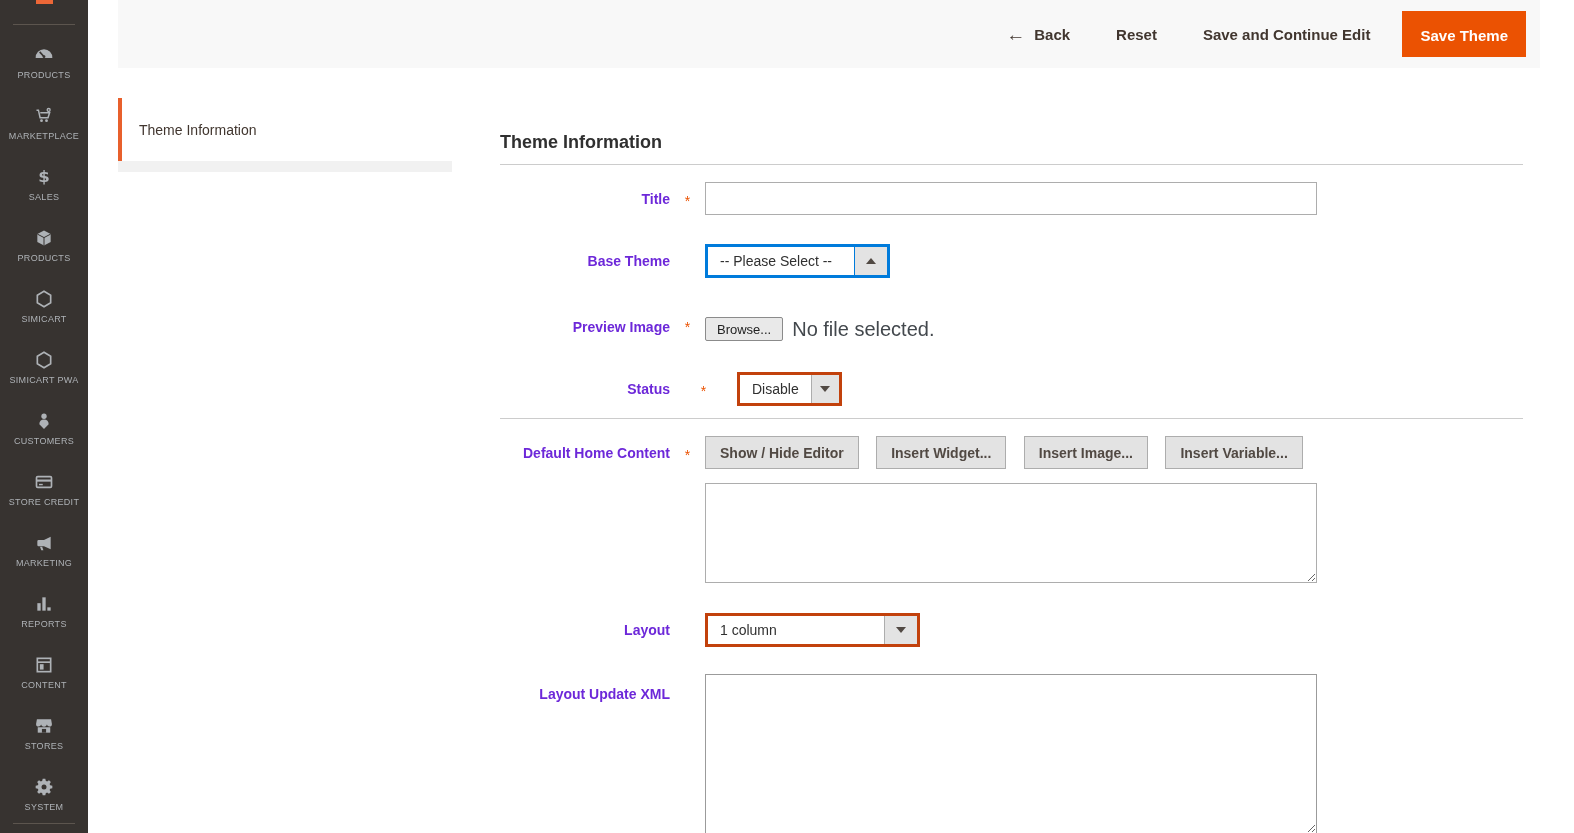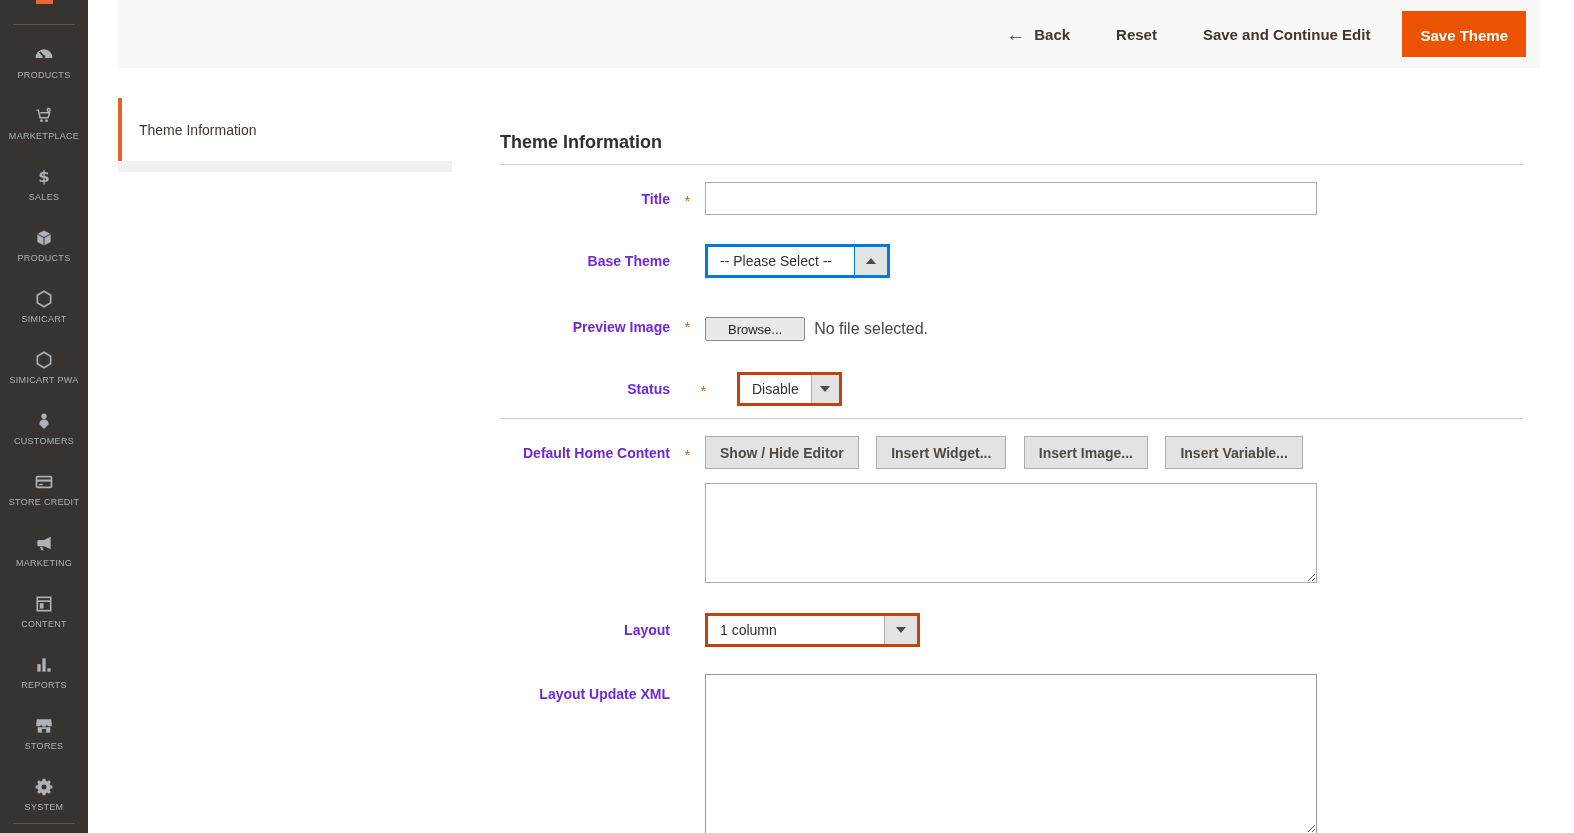--- a/index.html
+++ b/index.html
@@ -65,23 +65,23 @@
   .select.focused .sel-arrow { border-left-color:#007bdb; }
   .tri-up { width:0; height:0; border-left:5px solid transparent; border-right:5px solid transparent;
             border-bottom:6px solid #514943; }
   .tri-down { width:0; height:0; border-left:5px solid transparent; border-right:5px solid transparent;
               border-top:6px solid #514943; }
   .sel-basetheme { width:185px; }
   .sel-status { width:105px; }
   .sel-layout { width:215px; }
 
   .file-row { display:flex; align-items:center; padding-top:1px; }
-  .browse-btn { height:24px; padding:0 22px; background:#e9e9e9; border:1px solid #8b8b8b;
+  .browse-btn { height:24px; padding:0 11px; background:#e9e9e9; border:1px solid #8b8b8b;
                 border-radius:2px; font-size:13px; color:#222; cursor:pointer; font-family:inherit; }
-  .no-file { margin-left:9px; font-size:16px; color:#43484d; }
+  .no-file { margin-left:9px; font-size:20px; color:#43484d; }
 
   .ed-btn { height:33px; padding:0 14px; background:#e3e3e3; border:1px solid #adadad;
             font-size:14px; font-weight:600; color:#514943; margin-right:13px; cursor:pointer;
             font-family:inherit; }
   .home-textarea { margin-top:14px; width:612px; height:100px; border:1px solid #adadad;
                    resize:both; font-family:inherit; font-size:14px; padding:6px 8px; display:block; }
   .xml-textarea { width:612px; height:160px; border:1px solid #9b9b9b; resize:both;
                   font-family:inherit; font-size:14px; padding:6px 8px; display:block; }
 
   .mt-title-row { margin-top:0; }
@@ -182,36 +182,36 @@
             <svg viewBox="0 0 24 24" width="20" height="20">
               <path d="M20 4.5v15l-8-3.6H5.5A1.5 1.5 0 0 1 4 14.4V10a1.5 1.5 0 0 1 1.5-1.5H12z" fill="#aeb2b6"></path>
               <path d="M7.2 16.5l1.5 4.2h2.6l-1.5-4.2z" fill="#aeb2b6"></path>
             </svg>
           </span>
           <span class="mi-label">MARKETING</span>
         </div>
         <div class="menu-item">
           <span class="mi-icon">
             <svg viewBox="0 0 24 24" width="20" height="20">
+              <rect x="4" y="11" width="4" height="9" fill="#aeb2b6"></rect>
+              <rect x="10" y="4" width="4" height="16" fill="#aeb2b6"></rect>
+              <rect x="16" y="16" width="4" height="4" fill="#aeb2b6"></rect>
+            </svg>
+          </span>
+          <span class="mi-label">REPORTS</span>
+        </div>
+        <div class="menu-item">
+          <span class="mi-icon">
+            <svg viewBox="0 0 24 24" width="20" height="20">
               <rect x="4" y="4" width="16" height="16" fill="none" stroke="#aeb2b6" stroke-width="2"></rect>
               <path d="M4 8.6h16" stroke="#aeb2b6" stroke-width="2"></path>
               <rect x="7" y="11" width="4.5" height="6.5" fill="#aeb2b6"></rect>
             </svg>
           </span>
           <span class="mi-label">CONTENT</span>
-        </div>
-        <div class="menu-item">
-          <span class="mi-icon">
-            <svg viewBox="0 0 24 24" width="20" height="20">
-              <rect x="4" y="11" width="4" height="9" fill="#aeb2b6"></rect>
-              <rect x="10" y="4" width="4" height="16" fill="#aeb2b6"></rect>
-              <rect x="16" y="16" width="4" height="4" fill="#aeb2b6"></rect>
-            </svg>
-          </span>
-          <span class="mi-label">REPORTS</span>
         </div>
         <div class="menu-item">
           <span class="mi-icon">
             <svg viewBox="0 0 24 24" width="20" height="20">
               <path d="M3.5 4h17l1 5.5a3.1 3.1 0 0 1-3 3.2 3.1 3.1 0 0 1-3-2.5 3.1 3.1 0 0 1-3.5 2.5 3.1 3.1 0 0 1-3.5-2.5 3.1 3.1 0 0 1-3 2.5 3.1 3.1 0 0 1-3-3.2z" fill="#aeb2b6"></path>
               <rect x="4.5" y="13.5" width="15" height="6.5" fill="#aeb2b6"></rect>
               <rect x="9.5" y="15.5" width="5" height="4.5" fill="#373330"></rect>
             </svg>
           </span>
           <span class="mi-label">STORES</span>

